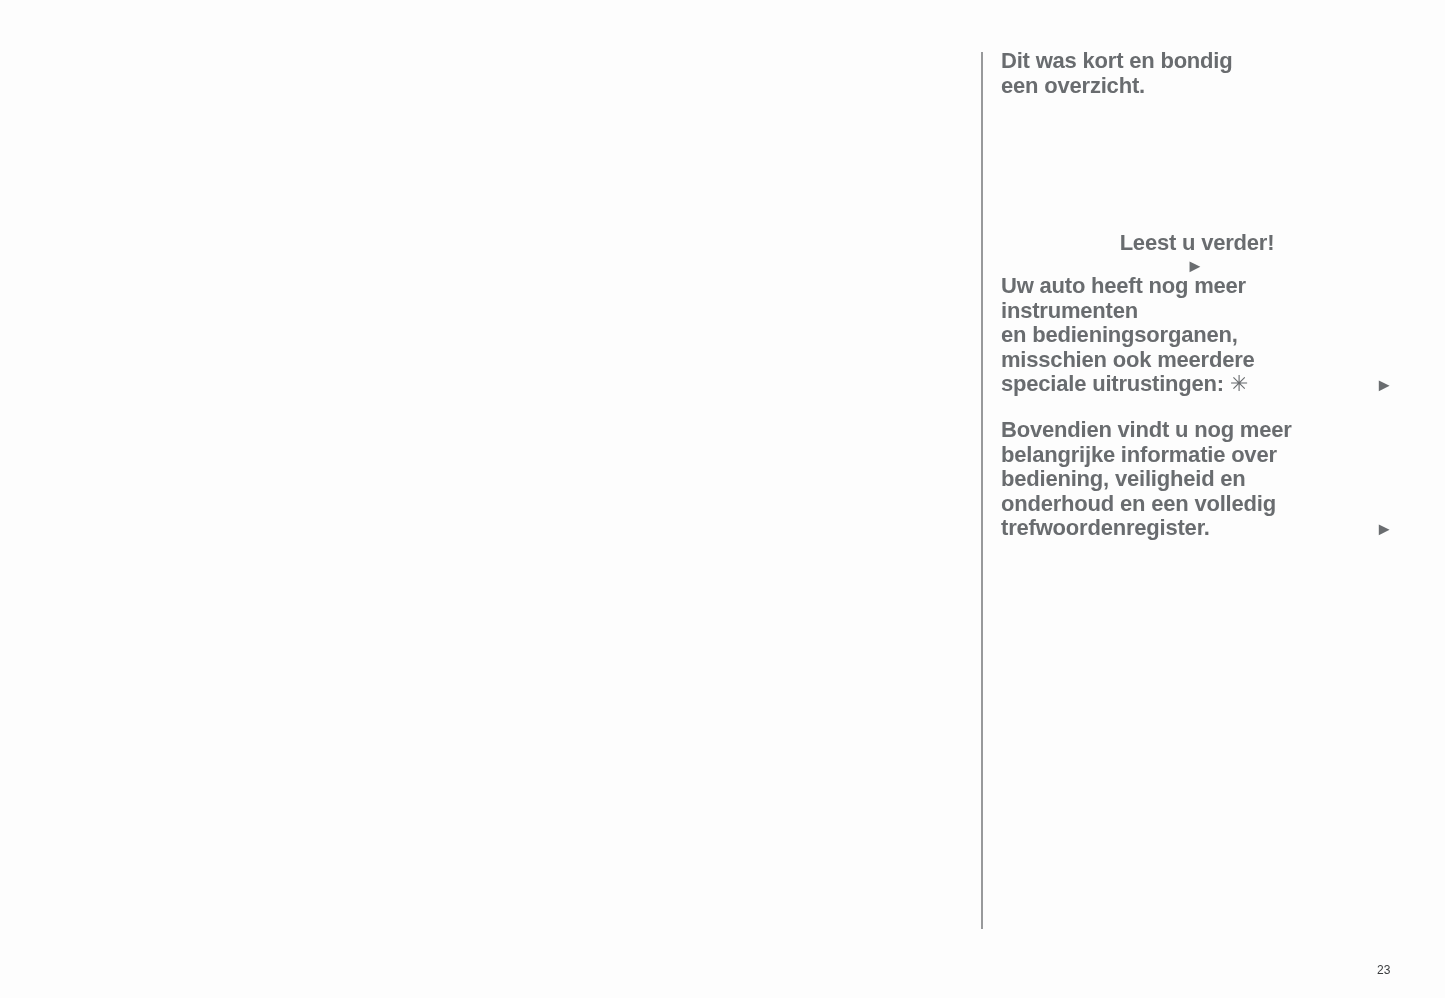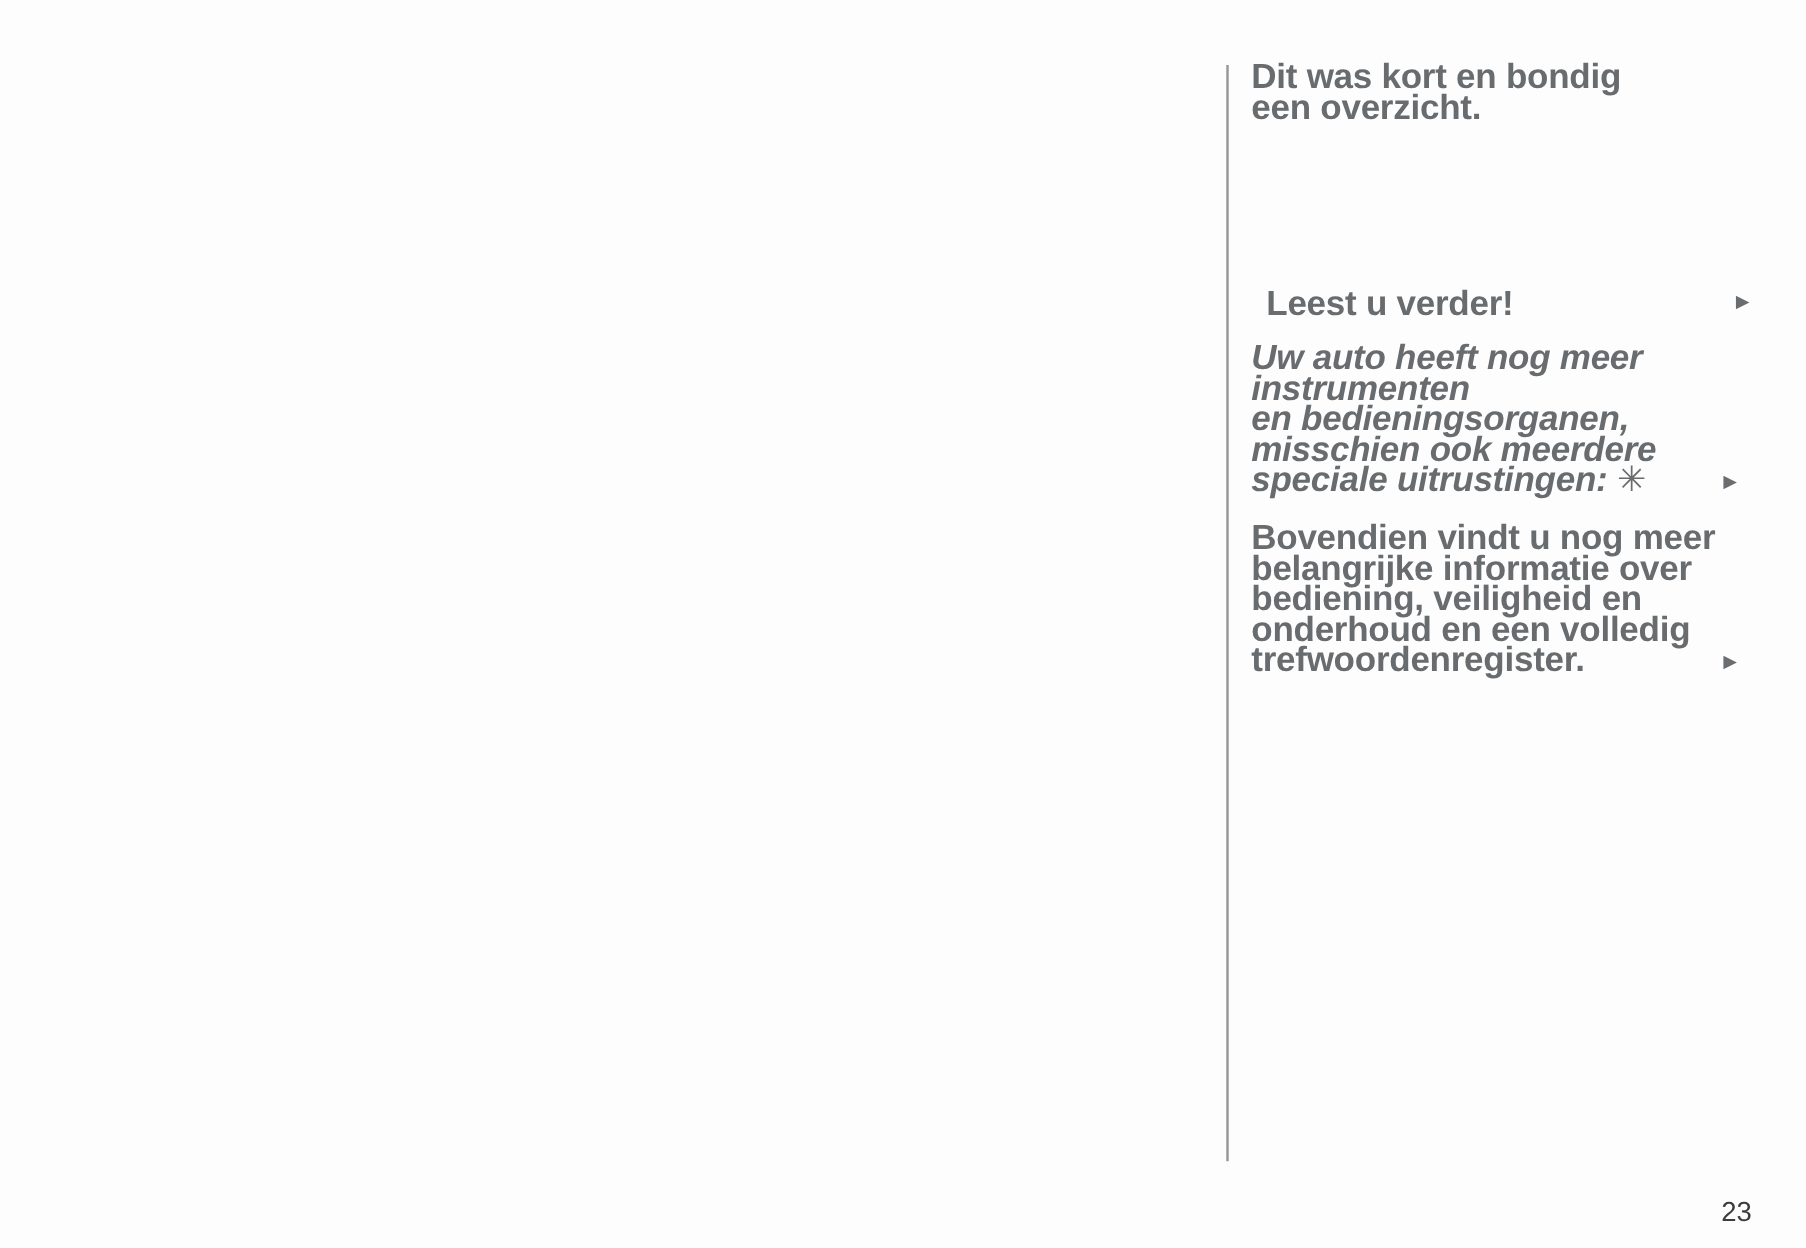--- a/index.html
+++ b/index.html
@@ -30,35 +30,36 @@
     height: 998px;
   }
   .block {
     position: absolute;
     left: 0;
     width: 392px;
     margin: 0;
   }
   .block p {
     margin: 0;
-    font-size: 28px;
+    font-size: 22px;
     line-height: 24.5px;
     font-weight: bold;
     letter-spacing: -0.2px;
     color: #696c6f;
     white-space: pre-line;
   }
   .b1 { top: 49px; }
   .b2 { top: 231px; }
-  .b3 { top: 274px; font-style: italic; }
+  .b3 { top: 274px; }
   .b4 { top: 418px; }
   .row {
     display: flex;
+    flex-direction: column;
     justify-content: space-between;
-    margin-left: 12px;
+    align-items: center;
   }
   .arrow {
     font-size: 18px;
     line-height: 18px;
     color: #6a6d70;
     font-weight: normal;
   }
   .arrow-last {
     position: absolute;
     right: 0;
@@ -66,21 +67,21 @@
   }
   .b2 .arrow {
     position: relative;
     top: 1px;
     right: 2px;
   }
   .page-number {
     position: absolute;
     left: 1377px;
     top: 959px;
-    font-size: 22px;
+    font-size: 12px;
     line-height: 22px;
     font-weight: normal;
     color: #3a3c3e;
   }
 </style>
 </head>
 <body>
 
 <div class="page">
 

